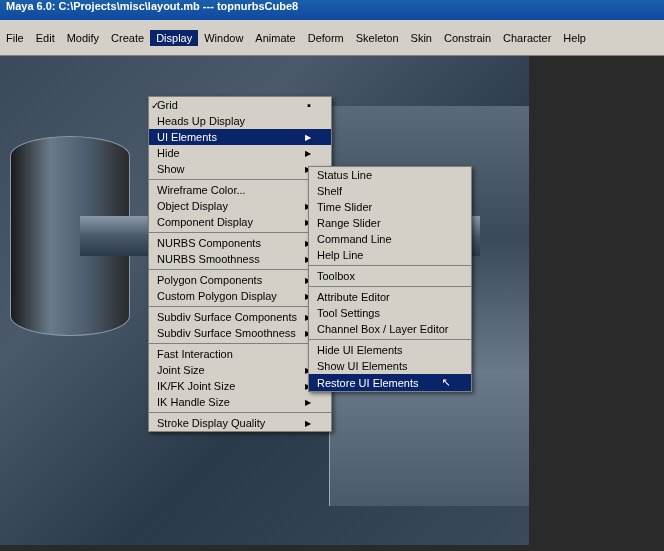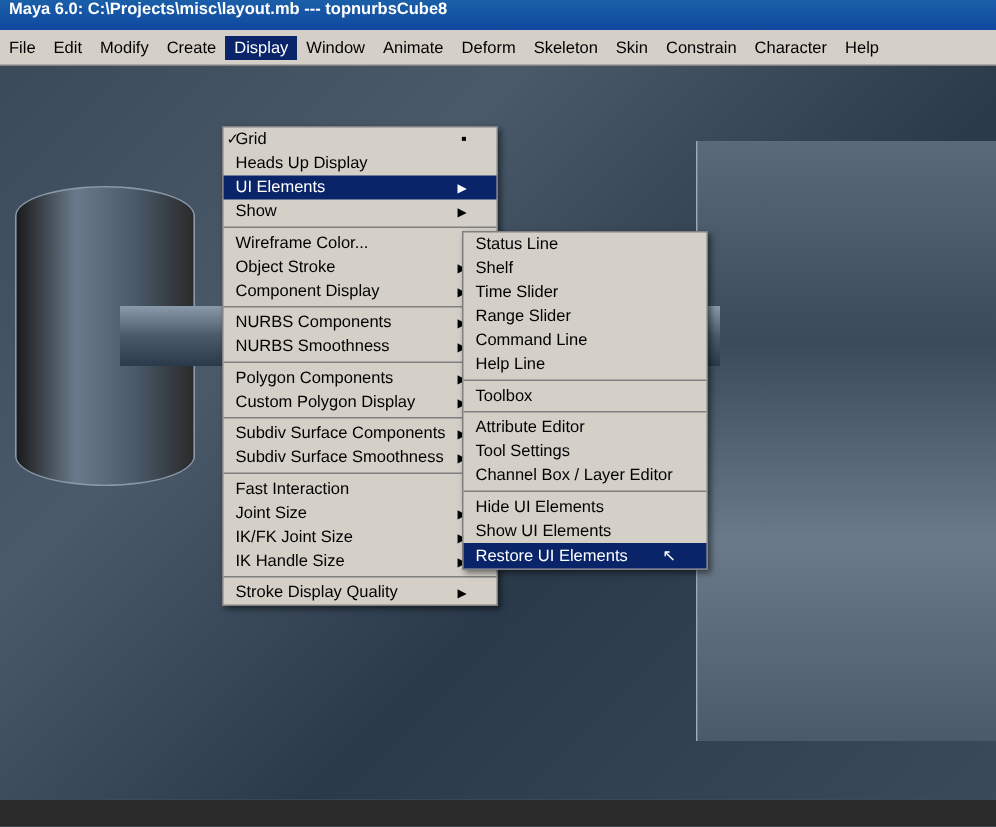--- a/index.html
+++ b/index.html
@@ -20,21 +20,21 @@
       display: flex;
       align-items: flex-start;
       padding: 0 6px;
       font-size: 11px;
       font-weight: bold;
     }
 
     
     #menu-bar {
       background: #d4d0c8;
-      height: 24px;
+      height: 36px;
       display: flex;
       align-items: center;
       border-bottom: 1px solid #808080;
     }
     .menu-item {
       padding: 2px 6px;
       font-size: 11px;
       cursor: pointer;
       white-space: nowrap;
     }
@@ -55,21 +55,21 @@
       font-size: 11px;
     }
     .vp-item {
       padding: 1px 5px;
       cursor: pointer;
     }
 
     
     #main-area {
       position: relative;
-      width: 664px;
+      width: 529px;
       height: 489px;
       background: #5a6a7a;
       overflow: hidden;
     }
 
     
     #viewport-bg {
       position: absolute;
       top: 0; left: 0; right: 0; bottom: 0;
       background: linear-gradient(135deg, #3a4a5a 0%, #4a5a6a 30%, #2a3a4a 60%, #3a4a5a 100%);
@@ -216,28 +216,31 @@
         <span>Grid</span>
         <span>▪</span>
       </div>
       <div class="menu-entry">
         <span>Heads Up Display</span>
       </div>
       <div class="menu-entry highlighted arrow-right">
         <span>UI Elements</span>
       </div>
       <div class="menu-entry arrow-right">
+        <span>Hide</span>
+      </div>
+      <div class="menu-entry arrow-right">
         <span>Show</span>
       </div>
       <div class="menu-separator"></div>
       <div class="menu-entry">
         <span>Wireframe Color...</span>
       </div>
       <div class="menu-entry arrow-right">
-        <span>Object Stroke</span>
+        <span>Object Display</span>
       </div>
       <div class="menu-entry arrow-right">
         <span>Component Display</span>
       </div>
       <div class="menu-separator"></div>
       <div class="menu-entry arrow-right">
         <span>NURBS Components</span>
       </div>
       <div class="menu-entry arrow-right">
         <span>NURBS Smoothness</span>

